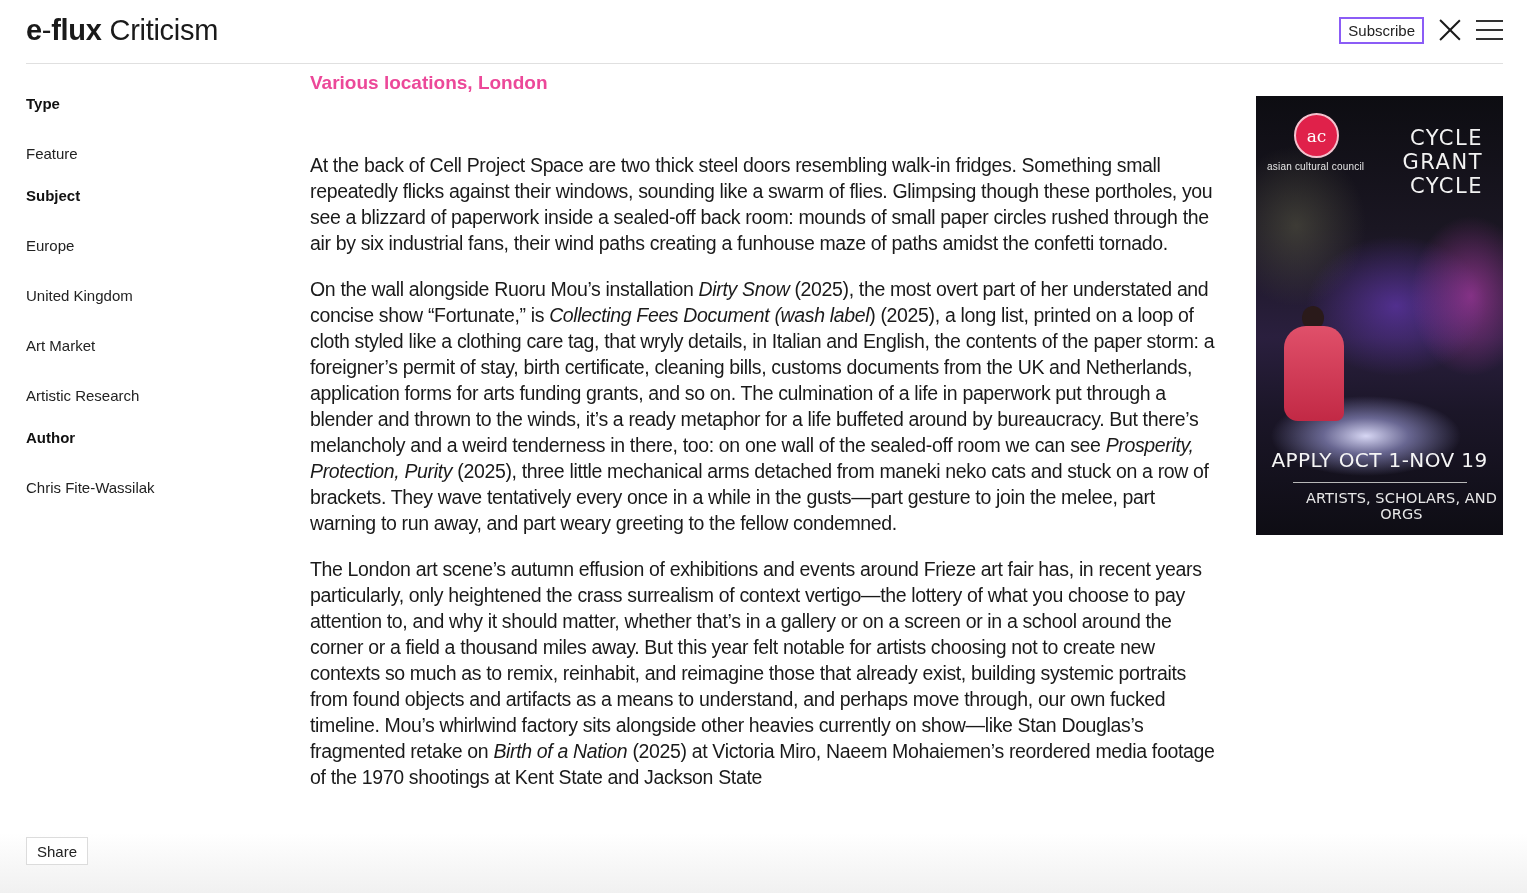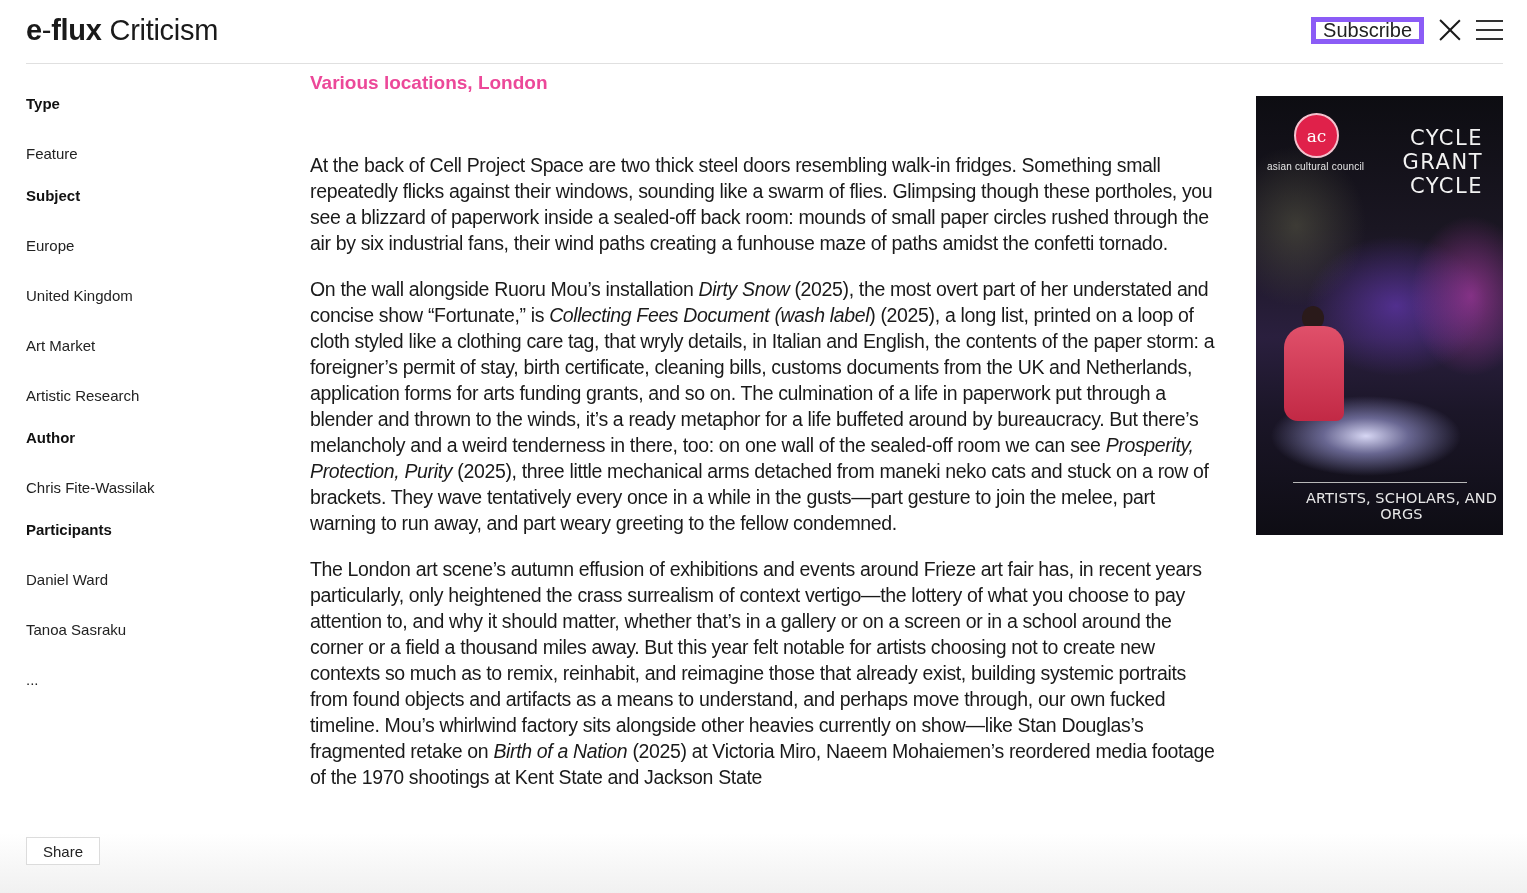--- a/index.html
+++ b/index.html
@@ -7,39 +7,39 @@
   body { font-family: "Liberation Sans", sans-serif; color: #1a1a1a; position: relative; }
 
   
   .header { position: absolute; left: 26px; right: 24px; top: 0; height: 64px; border-bottom: 1px solid #e0e0e0; }
   .logo { position: absolute; left: 0; top: 12px; font-size: 29px; line-height: 36px; letter-spacing: -0.3px; white-space: nowrap; }
   .logo .brand-e { font-weight: 700; }
   .logo .brand-dash { font-weight: 400; }
   .logo .brand-flux { font-weight: 700; }
   .logo .section { font-weight: 400; margin-left: 8px; }
   .header-actions { position: absolute; right: 0; top: 16px; height: 28px; display: flex; align-items: center; }
-  .subscribe-btn { height: 27px; padding: 0 7px; border: 5px solid #8b5cf6; background: #fff; font-family: "Liberation Sans", sans-serif; font-size: 20px; color: #222; display: flex; align-items: center; cursor: pointer; }
+  .subscribe-btn { height: 27px; padding: 0 7px; border: 2px solid #8b5cf6; background: #fff; font-family: "Liberation Sans", sans-serif; font-size: 15px; color: #222; display: flex; align-items: center; cursor: pointer; }
   .close-btn { width: 24px; height: 24px; margin-left: 14px; position: relative; cursor: pointer; }
   .close-btn::before, .close-btn::after { content: ""; position: absolute; left: 11px; top: -2px; width: 1.8px; height: 28px; background: #1a1a1a; }
   .close-btn::before { transform: rotate(45deg); }
   .close-btn::after { transform: rotate(-45deg); }
   .menu-btn { width: 27px; height: 20px; margin-left: 14px; position: relative; cursor: pointer; }
   .menu-btn span { position: absolute; left: 0; width: 27px; height: 2px; background: #333; }
   .menu-btn span:nth-child(1) { top: 0; }
   .menu-btn span:nth-child(2) { top: 9px; }
   .menu-btn span:nth-child(3) { top: 18px; }
 
   
   .meta { position: absolute; left: 26px; top: 93px; width: 240px; font-size: 15px; line-height: 22px; }
   .meta-group { margin-bottom: 20px; }
   .meta-label { font-weight: 700; color: #111; }
   .meta-value { color: #222; display: block; margin-top: 28px; }
   .meta-value.link { cursor: pointer; }
 
-  .share-btn { position: absolute; left: 26px; top: 837px; height: 28px; padding: 0 16px; border: 1px solid #dcdcdc; background: #fff; font-family: "Liberation Sans", sans-serif; font-size: 15px; color: #222; display: flex; align-items: center; cursor: pointer; z-index: 3; }
+  .share-btn { position: absolute; left: 26px; top: 837px; height: 28px; padding: 0 10px; border: 1px solid #dcdcdc; background: #fff; font-family: "Liberation Sans", sans-serif; font-size: 15px; color: #222; display: flex; align-items: center; cursor: pointer; z-index: 3; }
 
   
   .article { position: absolute; left: 310px; top: 70px; width: 910px; }
   .location { font-size: 19px; font-weight: 700; line-height: 26px; color: #ec4899; }
   .body-text { margin-top: 56px; font-size: 19.5px; line-height: 26px; color: #1a1a1a; letter-spacing: -0.35px; }
   .body-text p { margin-bottom: 20px; }
   .body-text em { font-style: italic; }
 
   
   .ad { position: absolute; left: 1256px; top: 96px; width: 247px; height: 439px; overflow: hidden; cursor: pointer;
@@ -90,26 +90,20 @@
     <div class="meta-label">Subject</div>
     <a class="meta-value link">Europe</a>
     <a class="meta-value link">United Kingdom</a>
     <a class="meta-value link">Art Market</a>
     <a class="meta-value link">Artistic Research</a>
   </div>
   <div class="meta-group">
     <div class="meta-label">Author</div>
     <a class="meta-value link">Chris Fite-Wassilak</a>
   </div>
-  <div class="meta-group">
-    <div class="meta-label">Participants</div>
-    <a class="meta-value link">Daniel Ward</a>
-    <a class="meta-value link">Tanoa Sasraku</a>
-    <a class="meta-value link">...</a>
-  </div>
 </div>
 
 <button class="share-btn">Share</button>
 
 <div class="article">
   <div class="location">Various locations, London</div>
   <div class="body-text">
     <p><span>At the back of Cell Project Space are two thick steel doors resembling walk-in fridges. Something small repeatedly flicks against their windows, sounding like a swarm of flies. Glimpsing though these portholes, you see a blizzard of paperwork inside a sealed-off back room: mounds of small paper circles rushed through the air by six industrial fans, their wind paths creating a funhouse maze of paths amidst the confetti tornado.</span></p>
     <p><span>On the wall alongside Ruoru Mou’s installation </span><em>Dirty Snow</em><span> (2025), the most overt part of her understated and concise show “Fortunate,” is </span><em>Collecting Fees Document (wash label</em><span>) (2025), a long list, printed on a loop of cloth styled like a clothing care tag, that wryly details, in Italian and English, the contents of the paper storm: a foreigner’s permit of stay, birth certificate, cleaning bills, customs documents from the UK and Netherlands, application forms for arts funding grants, and so on. The culmination of a life in paperwork put through a blender and thrown to the winds, it’s a ready metaphor for a life buffeted around by bureaucracy. But there’s melancholy and a weird tenderness in there, too: on one wall of the sealed-off room we can see </span><em>Prosperity, Protection, Purity</em><span> (2025), three little mechanical arms detached from maneki neko cats and stuck on a row of brackets. They wave tentatively every once in a while in the gusts—part gesture to join the melee, part warning to run away, and part weary greeting to the fellow condemned.</span></p>
     <p><span>The London art scene’s autumn effusion of exhibitions and events around Frieze art fair has, in recent years particularly, only heightened the crass surrealism of context vertigo—the lottery of what you choose to pay attention to, and why it should matter, whether that’s in a gallery or on a screen or in a school around the corner or a field a thousand miles away. But this year felt notable for artists choosing not to create new contexts so much as to remix, reinhabit, and reimagine those that already exist, building systemic portraits from found objects and artifacts as a means to understand, and perhaps move through, our own fucked timeline. Mou’s whirlwind factory sits alongside other heavies currently on show—like Stan Douglas’s fragmented retake on </span><em>Birth of a Nation</em><span> (2025) at Victoria Miro, Naeem Mohaiemen’s reordered media footage of the 1970 shootings at Kent State and Jackson State</span></p>
@@ -121,17 +115,18 @@
     <div class="head"></div>
     <div class="body"></div>
   </div>
   <div class="ad-logo">ac</div>
   <div class="ad-org">asian cultural council</div>
   <div class="ad-headline">
     <div>CYCLE</div>
     <div>GRANT</div>
     <div>CYCLE</div>
   </div>
+  <div class="ad-dates">APPLY OCT 1-NOV 19</div>
   <div class="ad-rule"></div>
   <div class="ad-audience">ARTISTS, SCHOLARS, AND ORGS</div>
 </div>
 
 <div class="bottom-fade"></div>
 
 </body></html>

